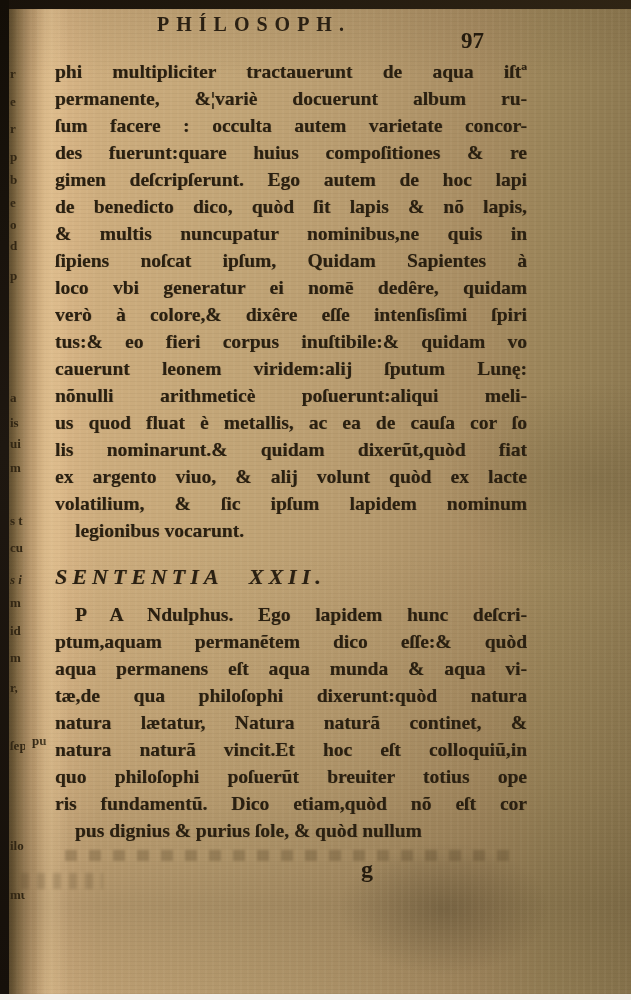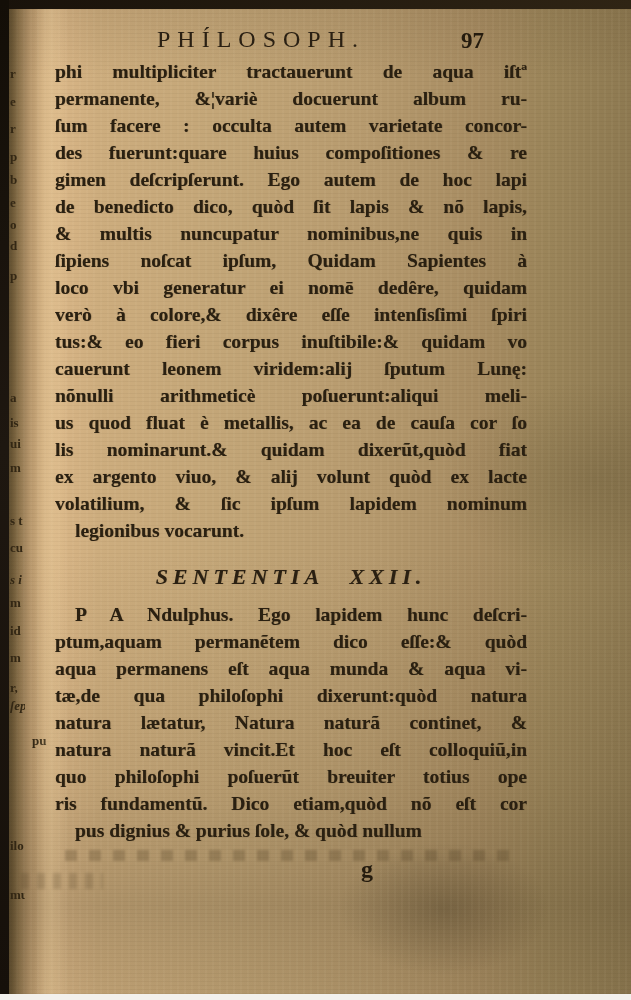--- a/index.html
+++ b/index.html
@@ -26,33 +26,33 @@
       repeating-linear-gradient(0deg, rgba(60,45,20,.05) 0 1px, rgba(0,0,0,0) 1px 4px),
       repeating-linear-gradient(90deg, rgba(255,240,210,.04) 0 2px, rgba(0,0,0,0) 2px 7px);}
   
   .gutter{position:absolute;left:0;top:0;bottom:0;width:30px;
     background:linear-gradient(90deg, rgba(35,25,12,.50), rgba(95,75,45,.32) 38%, rgba(150,120,80,.14) 68%, rgba(0,0,0,0));}
   .lit-band{position:absolute;left:26px;top:0;bottom:0;width:34px;
     background:linear-gradient(90deg, rgba(255,228,175,0), rgba(255,230,180,.22) 45%, rgba(255,228,175,0));}
   .gutter-fragment{position:absolute;left:1px;width:15px;overflow:hidden;white-space:nowrap;
     font-size:13px;font-weight:700;color:#332714;filter:blur(.4px);line-height:14px;}
   
-  .running-title{position:absolute;left:148px;top:17px;font-size:24px;font-weight:400;
+  .running-title{position:absolute;left:148px;top:4px;font-size:20px;font-weight:700;
     letter-spacing:7px;color:#2a2013;white-space:nowrap;}
   .page-number{position:absolute;left:452px;top:19px;font-size:23px;font-weight:700;color:#241b0e;}
   
   .body-block{position:absolute;left:46px;width:472px;color:#2a2011;
     font-size:19.5px;line-height:27px;font-weight:700;
     text-shadow:0.4px 0.4px 0.7px rgba(45,32,14,.45);}
   #para1{top:49px;}
   #para2{top:592px;}
   .text-line{height:27px;text-align:justify;text-align-last:justify;overflow:hidden;}
   .text-line.last{text-align-last:left;margin-left:20px;}
   #para2 .text-line:first-child{text-indent:20px;}
-  .section-heading{position:absolute;left:46px;top:555px;width:472px;text-align:center;
+  .section-heading{position:absolute;left:46px;top:555px;width:472px;
     font-style:italic;font-weight:700;font-size:22px;letter-spacing:5px;word-spacing:16px;
     color:#2a2012;text-shadow:0.4px 0.4px 0.7px rgba(45,32,14,.4);}
   
   .signature{position:absolute;left:352px;top:847px;font-size:24px;font-weight:700;color:#241b0e;}
   
   .bleed-row{position:absolute;left:56px;top:841px;width:446px;height:11px;opacity:.45;
     background:repeating-linear-gradient(90deg, rgba(75,58,32,.55) 0 12px, rgba(75,58,32,0) 12px 24px);
     filter:blur(1.3px);}
   .bleed-smudge{position:absolute;left:12px;top:864px;width:82px;height:16px;opacity:.38;
     background:repeating-linear-gradient(90deg, rgba(75,58,32,.5) 0 8px, rgba(0,0,0,0) 8px 16px);
@@ -77,21 +77,21 @@
       <span class="gutter-fragment" style="top: 407px;">is</span>
       <span class="gutter-fragment" style="top: 428px;">ui</span>
       <span class="gutter-fragment" style="top: 452px;">m</span>
       <span class="gutter-fragment" style="top: 505px;">s t</span>
       <span class="gutter-fragment" style="top: 532px;">cu</span>
       <span class="gutter-fragment" style="top: 564px; font-style: italic;">s i</span>
       <span class="gutter-fragment" style="top: 587px;">m</span>
       <span class="gutter-fragment" style="top: 615px;">id</span>
       <span class="gutter-fragment" style="top: 642px;">m</span>
       <span class="gutter-fragment" style="top: 672px;">r,</span>
-      <span class="gutter-fragment" style="top: 690px; font-style: italic;">ſep</span>
+      <span class="gutter-fragment" style="top: 730px;">ſep</span>
       <span class="gutter-fragment" style="top: 725px; margin-left: 22px;">pu</span>
       <span class="gutter-fragment" style="top: 830px;">ilo</span>
       <span class="gutter-fragment" style="top: 879px;">mu</span>
     </div>
   <div class="lit-band"></div>
 
   <div class="running-title">PHÍLOSOPH.</div>
   <div class="page-number">97</div>
 
   <div class="body-block" id="para1">

